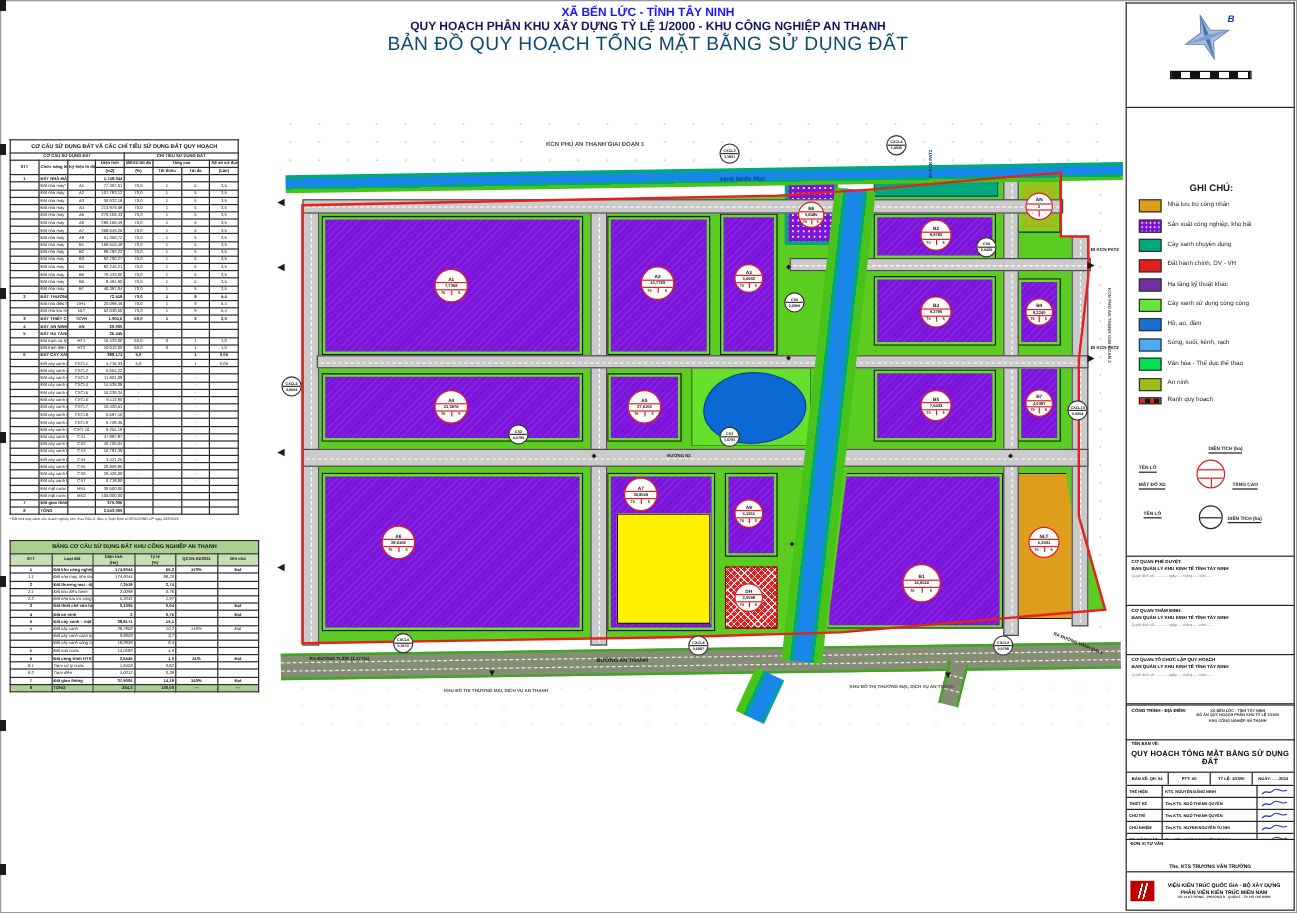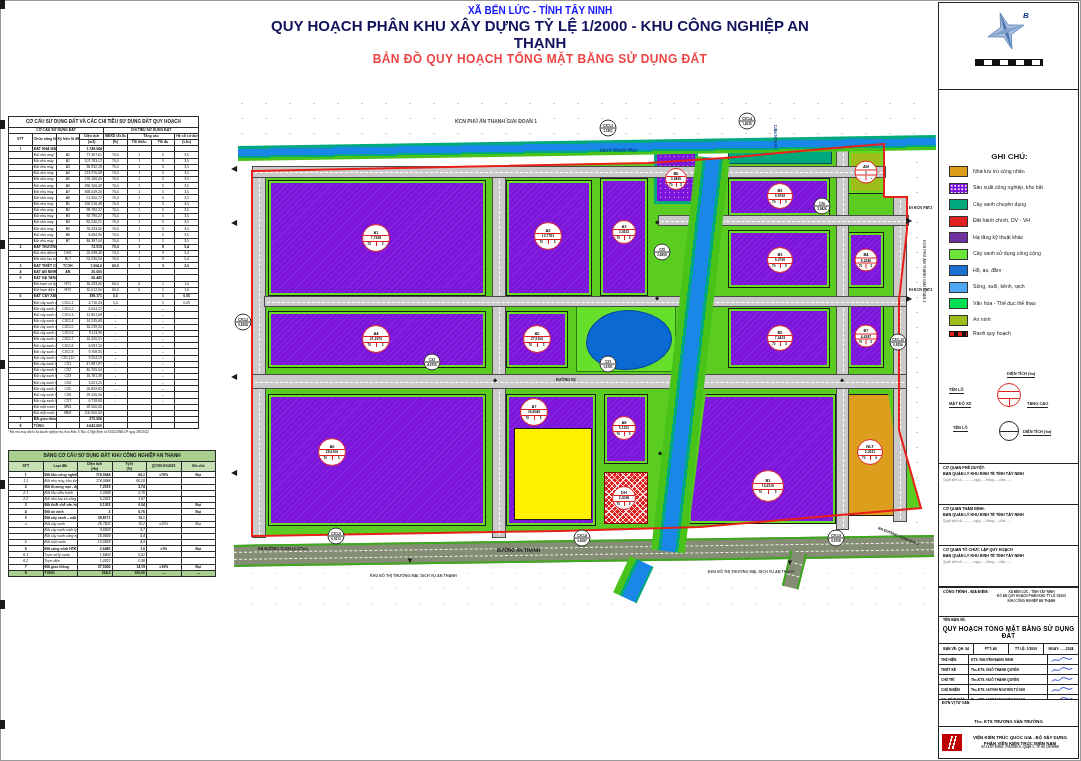--- a/index.html
+++ b/index.html
@@ -3,22 +3,22 @@
 <meta charset="utf-8">
 <style>
   html,body{margin:0;padding:0;background:#e8e8e8;}
   .sheet{position:relative;width:1081px;height:761px;background:#fff;overflow:hidden;
          font-family:"Liberation Sans",sans-serif;box-shadow:inset 0 0 0 1px #999;}
   .edge-ticks{position:absolute;left:0;top:0;width:5px;height:761px;z-index:9;
     background:repeating-linear-gradient(180deg,#1a1a1a 0 9px,transparent 9px 120px);}
   
   .titles{position:absolute;left:260px;top:5px;width:560px;text-align:center;z-index:8;}
   .t1{color:#1616ff;font-weight:bold;font-size:10px;}
-  .t2{color:#14145e;font-weight:bold;font-size:15px;margin-top:1px;}
-  .t3{color:#ef4444;font-weight:bold;font-size:12px;margin-top:1px;letter-spacing:.4px;}
+  .t2{color:#14145e;font-weight:bold;font-size:10px;margin-top:1px;}
+  .t3{color:#0c4a6e;font-weight:normal;font-size:16px;margin-top:1px;letter-spacing:.4px;}
   
   .tbox{position:absolute;background:#fff;z-index:8;}
   #tbl1wrap{left:8px;top:116px;width:191px;}
   #tbl2wrap{left:8px;top:450px;width:208px;}
   table{border-collapse:collapse;table-layout:fixed;width:100%;}
   th,td{border:0.5px solid #2a2a2a;padding:0.4px 1px;font-size:3.5px;line-height:1.25;
         overflow:hidden;white-space:nowrap;color:#111;}
   #t1 .cap,#t2 .cap{font-size:4.6px;font-weight:bold;text-align:center;padding:2px 0;}
   #t2 .cap{background:#A9D08E;}
   th{font-weight:bold;text-align:center;background:#fff;}

